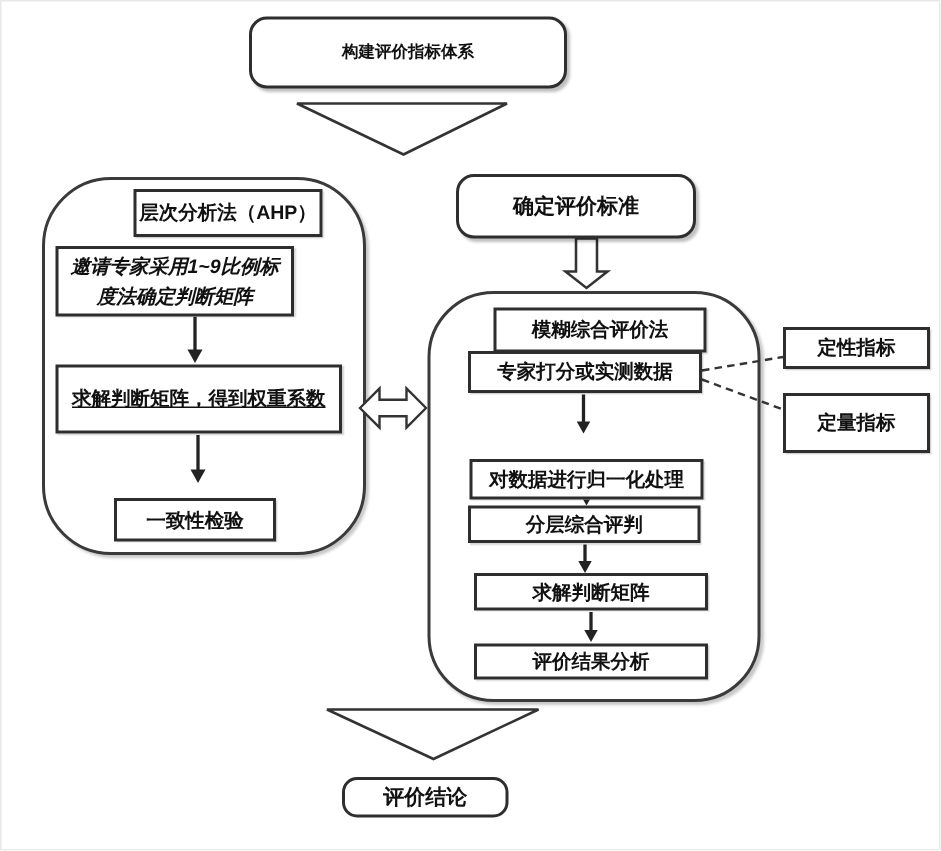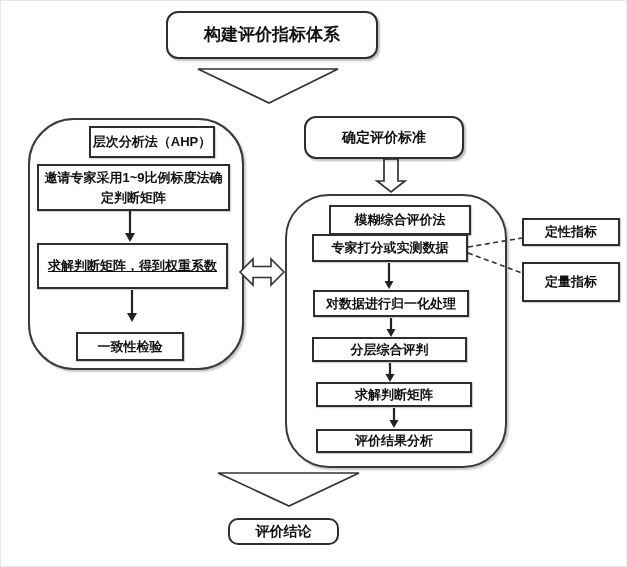--- a/index.html
+++ b/index.html
@@ -3,31 +3,31 @@
 <meta charset="utf-8">
 <style>
   html,body{margin:0;padding:0;background:#fff;}
   body{font-family:"Liberation Sans","DejaVu Sans",sans-serif;}
   #canvas{position:relative;width:627px;height:567px;background:#ffffff;overflow:hidden;border:1px solid #e8e8e8;box-sizing:border-box;}
   svg.overlay{position:absolute;left:0;top:0;z-index:1;}
   .container{position:absolute;background:#ffffff;border:2px solid #3a3a3a;z-index:0;box-shadow:2px 2px 2px rgba(0,0,0,0.22);}
   .node{position:absolute;background:#ffffff;border:2px solid #2e2e2e;z-index:2;display:flex;align-items:center;justify-content:center;text-align:center;color:#111;font-weight:bold;font-size:13px;line-height:1.5;box-sizing:border-box;}
   .rounded{border-radius:12px;box-shadow:2px 2px 2px rgba(0,0,0,0.25);}
   .step{box-shadow:1px 1px 1px rgba(0,0,0,0.18);}
-  #n-top{left:165px;top:10px;width:212px;height:48px;font-size:17px;}
+  #n-top{left:165px;top:10px;width:212px;height:48px;font-size:11px;}
   #c-ahp{left:27px;top:117px;width:212px;height:248px;border-radius:46px;}
   #n-ahp-title{left:67px;top:125px;width:126px;height:32px;margin-left:21px;}
-  #n-invite{left:36px;top:163px;width:193px;height:47px;padding:0 3px;}
+  #n-invite{left:36px;top:163px;width:159px;height:47px;padding:0 3px;font-style:italic;}
   #n-solve{left:36px;top:242px;width:191px;height:46px;text-decoration:underline;}
   #n-consist{left:75px;top:331px;width:108px;height:29px;}
   #n-criteria{left:303px;top:115px;width:160px;height:43px;font-size:14px;}
   #c-fuzzy{left:284px;top:193px;width:218px;height:270px;border-radius:44px;}
   #n-fuzzy-title{left:328px;top:204px;width:142px;height:30px;}
   #n-expert{left:311px;top:233px;width:156px;height:28px;}
-  #n-norm{left:312px;top:289px;width:156px;height:27px;}
+  #n-norm{left:312px;top:305px;width:156px;height:27px;}
   #n-layer{left:311px;top:336px;width:155px;height:25px;}
   #n-high{left:315px;top:381px;width:156px;height:25px;}
   #n-result{left:315px;top:428px;width:156px;height:24px;}
   #n-qual{left:521px;top:217px;width:98px;height:28px;}
   #n-quant{left:521px;top:261px;width:98px;height:40px;}
   #n-concl{left:227px;top:517px;width:111px;height:27px;font-size:14px;border-radius:10px;}
 </style>
 </head>
 <body>
 

